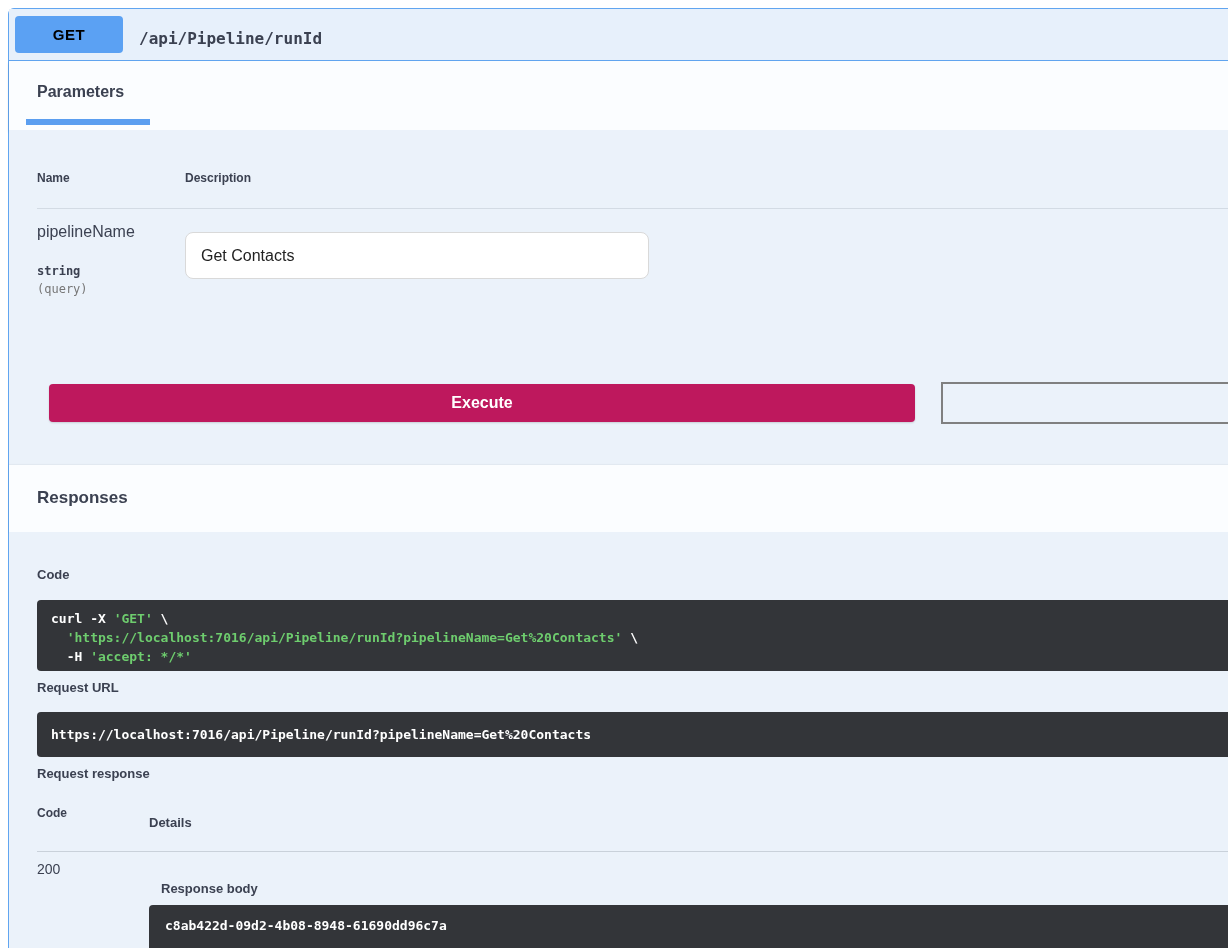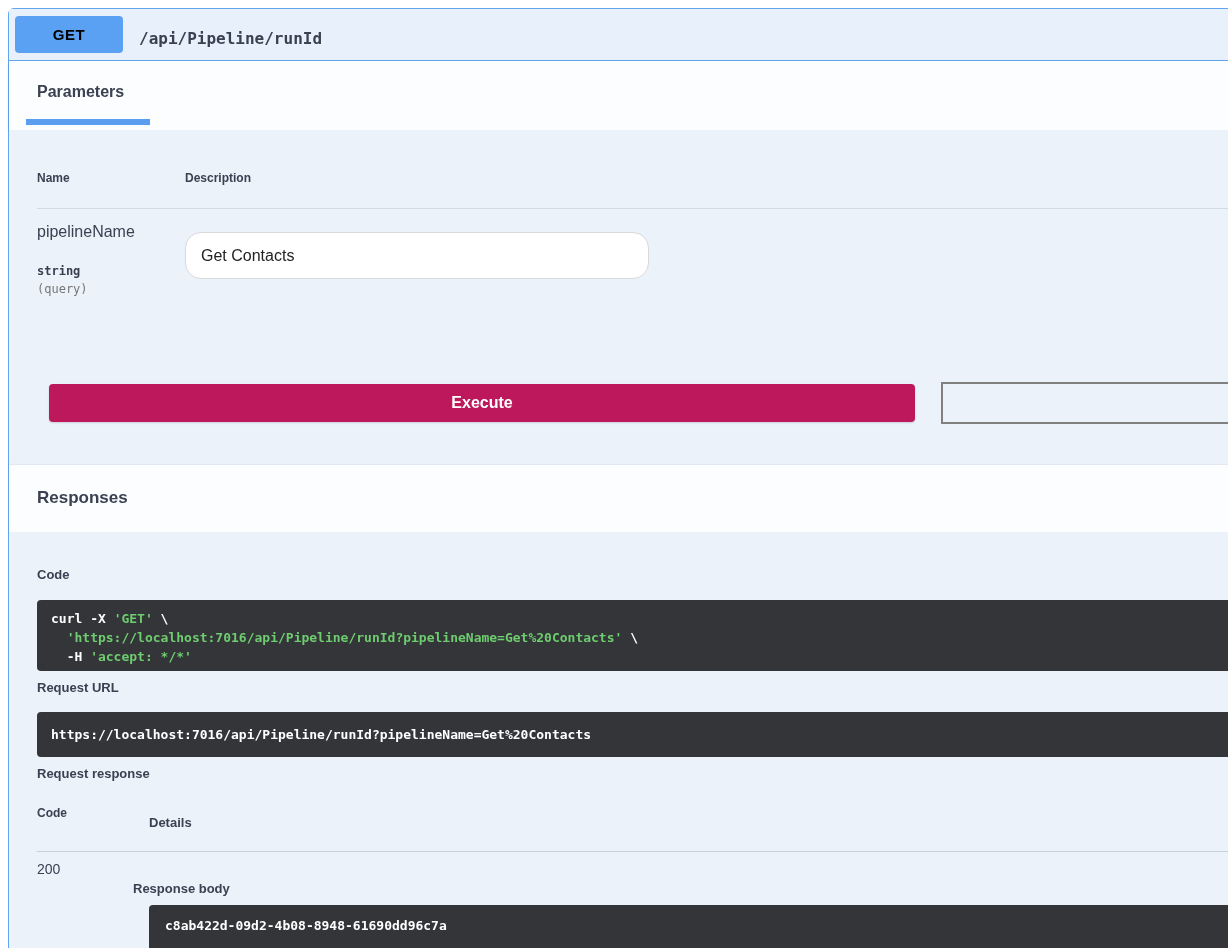--- a/index.html
+++ b/index.html
@@ -43,21 +43,21 @@
   .head-name { left:28px; top:41px; }
   .head-desc { left:176px; top:41px; }
   .params-divider { position:absolute; left:28px; right:30px; top:78px; height:1px; background:#d3dbe4; }
   .param-name { position:absolute; left:28px; top:93px; font-size:16px; color:#3b4151; }
   .param-type { position:absolute; left:28px; top:134px; font-size:12px; font-weight:bold;
                 color:#3b4151; font-family:"DejaVu Sans Mono", monospace; }
   .param-in   { position:absolute; left:28px; top:152px; font-size:12px; 
                 color:#777; font-family:"DejaVu Sans Mono", monospace; }
   .param-input {
     position:absolute; left:176px; top:102px; width:464px; height:47px;
-    border:1px solid #d9d9d9; border-radius:16px; background:#fff;
+    border:1px solid #d9d9d9; border-radius:8px; background:#fff;
     font-size:16px; color:#222; padding:0 15px;
     font-family:"Liberation Sans", sans-serif; outline:none;
   }
   .execute-btn {
     position:absolute; left:40px; top:254px; width:866px; height:38px;
     background:#be185d; border:none; border-radius:4px; color:#fff;
     font-size:16px; font-weight:bold; cursor:pointer;
     box-shadow:0 1px 2px rgba(0,0,0,.15);
     font-family:"Liberation Sans", sans-serif;
   }
@@ -84,21 +84,21 @@
   }
   .curl-block { left:28px; top:68px; right:0; height:71px; padding:9px 14px;
                 line-height:19px; white-space:pre; overflow:hidden;
                 border:none; resize:none; }
   .green { color:#6ecd6e; }
   .requrl-block { left:28px; top:180px; right:0; height:45px; padding:15px 14px; }
   .code-head  { position:absolute; left:28px; top:274px; font-size:12px; font-weight:600; color:#3b4151; }
   .details-head { position:absolute; left:140px; top:283px; font-size:13px; font-weight:bold; color:#3b4151; }
   .resp-divider { position:absolute; left:28px; right:0; top:319px; height:1px; background:#c9d1da; }
   .code-val { position:absolute; left:28px; top:329px; font-size:14px; color:#3b4151; }
-  .lbl-respbody { left:124px; top:349px; }
+  .lbl-respbody { left:152px; top:349px; }
   .respbody-block { left:140px; top:373px; right:0; height:120px; padding:13px 16px; border-radius:4px 4px 0 0; }
 </style>
 </head>
 <body>
 
 <div class="opblock">
 
   <div class="summary">
     <div class="method-badge">GET</div>
     <div class="path">/api/Pipeline/runId</div>

